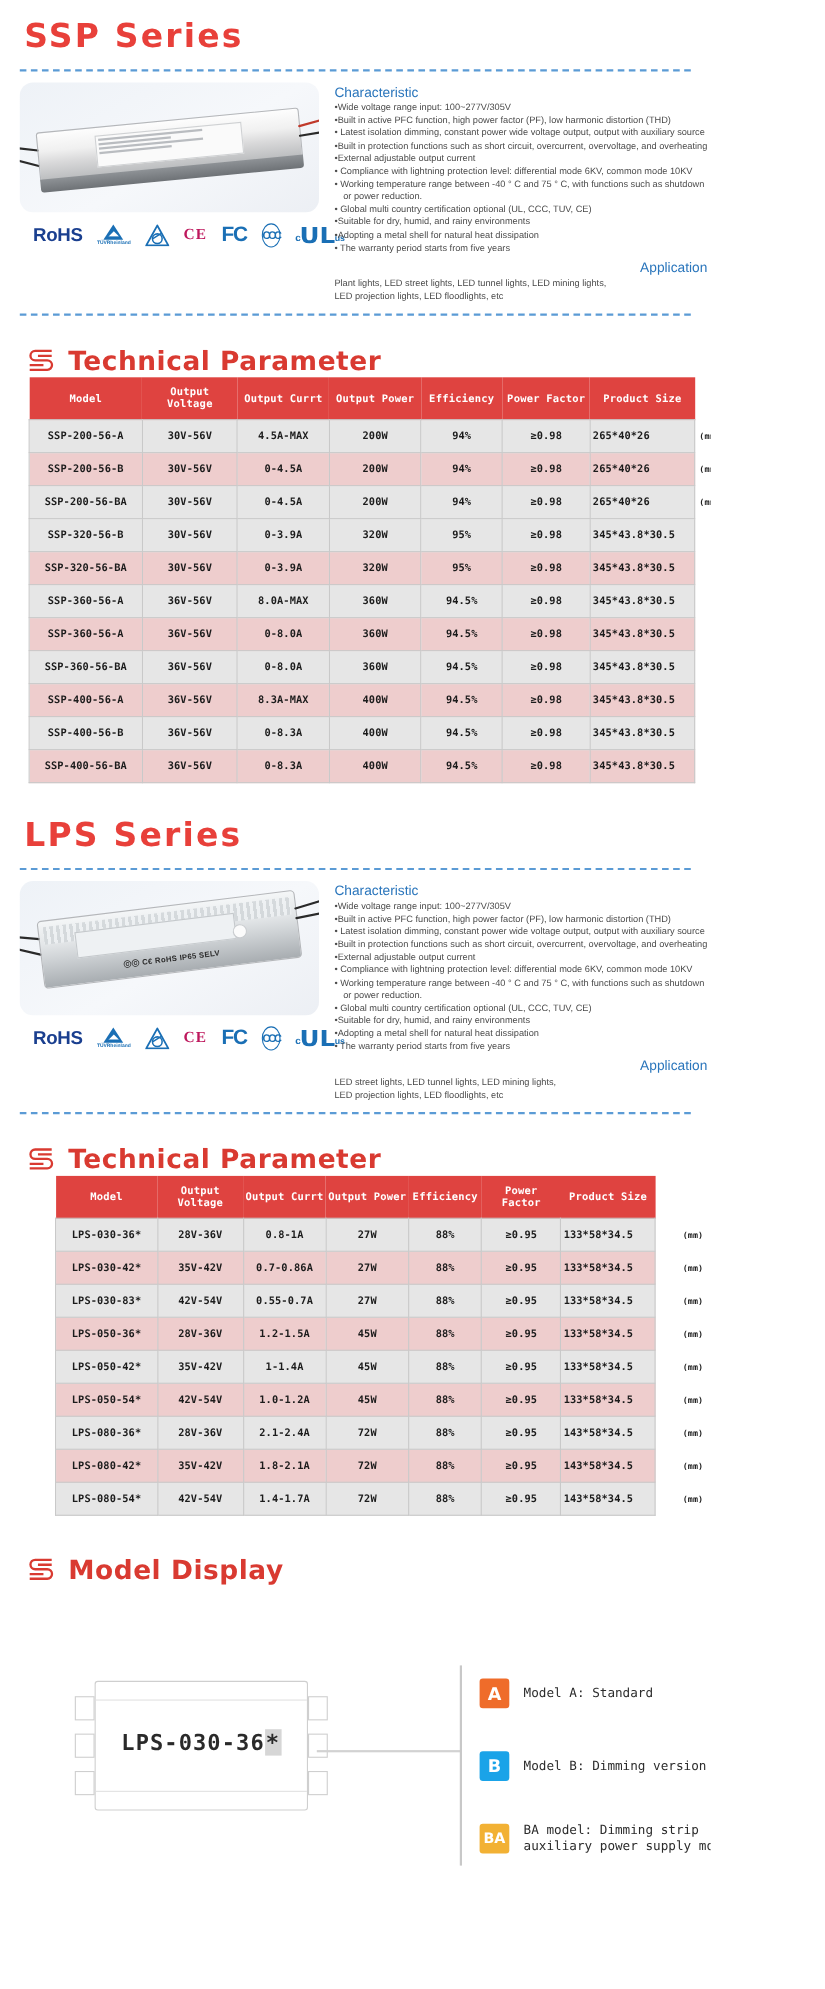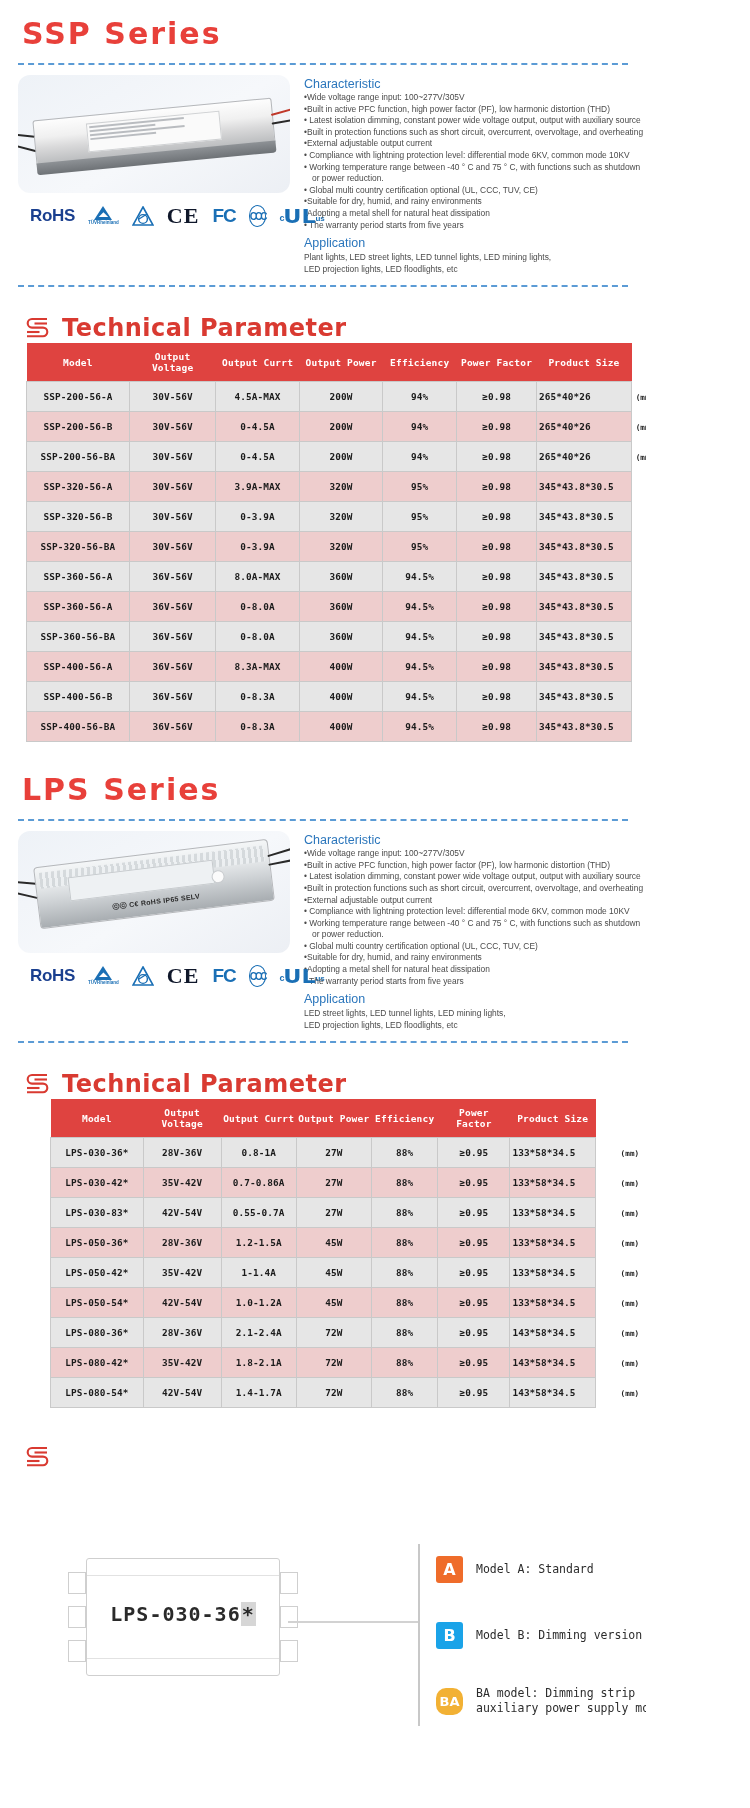--- a/index.html
+++ b/index.html
@@ -124,21 +124,21 @@
     width: 0; height: 0; border-left: 9px solid transparent; border-right: 9px solid transparent;
     border-bottom: 14px solid #1a6fb5;
     position: relative;
   }
   .cert-tuv .tri::after {
     content: ""; position: absolute; left: -5px; top: 6px; width: 10px; height: 5px;
     background: #fff; clip-path: polygon(0 100%,50% 0,100% 100%);
   }
   .cert-tuv .cap { font-size: 4.5px; font-weight: bold; margin-top: 1px; color: #1a6fb5; }
   .cert-rcm svg { display: block; }
-  .cert-ce { font-size: 22px; font-weight: bold; letter-spacing: 1px; color: #0f172a; font-family: "Liberation Serif", serif; }
+  .cert-ce { font-size: 14px; font-weight: bold; letter-spacing: 1px; color: #be185d; font-family: "Liberation Serif", serif; }
   .cert-fc { font-size: 19px; font-weight: bold; letter-spacing: -1px; color: #1a6fb5; }
   .cert-ccc {
     width: 22px; height: 22px; border: 1.6px solid #1a6fb5; border-radius: 50%;
     display: flex; align-items: center; justify-content: center;
     font-size: 10px; font-weight: bold; letter-spacing: -2px; color: #1a6fb5;
   }
   .cert-ul { display: flex; align-items: flex-end; gap: 1px; }
   .cert-ul .c { font-size: 9px; font-weight: bold; color:#1a6fb5; margin-bottom: 2px;}
   .cert-ul .u {
     font-size: 20px; font-weight: bold; color: #1a6fb5; line-height: .9;
@@ -148,21 +148,21 @@
 
   
   .product-right { flex: 1 1 auto; padding-top: 2px; }
   .spec-head {
     color: #2b76bc;
     font-size: 12.5px;
     font-weight: normal;
     margin: 0 0 1px 0;
     font-family: "Liberation Sans", sans-serif;
   }
-  .spec-head.app { margin-top: 5px; }
+  .spec-head.app { margin-top: 5px; text-align: right; }
   .spec-list { list-style: none; margin: 0; padding: 0; }
   .spec-list li {
     font-size: 8.4px;
     line-height: 11.6px;
     color: #4a4a4a;
     white-space: nowrap;
   }
   .spec-list li .ind { padding-left: 8px; display: block; }
   .app-text { font-size: 8.4px; line-height: 12px; color: #4a4a4a; }
 
@@ -271,21 +271,21 @@
   }
   .chip {
     width: 27px; height: 27px; border-radius: 3px;
     color: #fff; font-weight: bold;
     display: flex; align-items: center; justify-content: center;
     font-family: "DejaVu Sans", sans-serif;
     flex: 0 0 27px;
   }
   .chip.a { background: #ef6c2a; font-size: 16px; }
   .chip.b { background: #1aa3e8; font-size: 16px; }
-  .chip.ba { background: #f2b134; font-size: 13px; border-radius: 10px; }
+  .chip.ba { background: #f2b134; font-size: 13px; }
   .leg-text {
     font-family: "DejaVu Sans Mono", monospace;
     font-size: 11.5px; color: #2c2c2c; line-height: 15px;
   }
 </style>
 </head>
 <body>
 
 <div class="page">
 
@@ -416,29 +416,20 @@
           </tr>
           <tr class="odd">
             <td>SSP-200-56-BA</td>
             <td>30V-56V</td>
             <td>0-4.5A</td>
             <td>200W</td>
             <td>94%</td>
             <td>≥0.98</td>
             <td>265*40*26<span class="mm">(mm)</span></td>
           </tr>
-          <tr class="even">
-            <td>SSP-320-56-A</td>
-            <td>30V-56V</td>
-            <td>3.9A-MAX</td>
-            <td>320W</td>
-            <td>95%</td>
-            <td>≥0.98</td>
-            <td>345*43.8*30.5<span class="mm">(mm)</span></td>
-          </tr>
           <tr class="odd">
             <td>SSP-320-56-B</td>
             <td>30V-56V</td>
             <td>0-3.9A</td>
             <td>320W</td>
             <td>95%</td>
             <td>≥0.98</td>
             <td>345*43.8*30.5<span class="mm">(mm)</span></td>
           </tr>
           <tr class="even">
@@ -700,20 +691,21 @@
   <div class="sec-head" style="padding-top:34px">
     <span class="logo-s">
       <svg width="30" height="30" viewBox="0 0 30 30">
         <g fill="none" stroke="#d93a31" stroke-width="2.1">
           <path d="M25 6 H10 a4.3 4.3 0 0 0 0 8.6 H21 a4.3 4.3 0 0 1 0 8.6 H5"></path>
           <path d="M25 10.5 H12.5"></path>
           <path d="M17.5 19 H5"></path>
         </g>
       </svg>
     </span>
+    <span class="sec-title">Model Display</span>
   </div>
 
   <div class="model-area">
     <div class="device">
       <div class="ear l t"></div>
         <div class="ear l m"></div>
         <div class="ear l b"></div>
       <div class="ear r t"></div>
         <div class="ear r m"></div>
         <div class="ear r b"></div>

